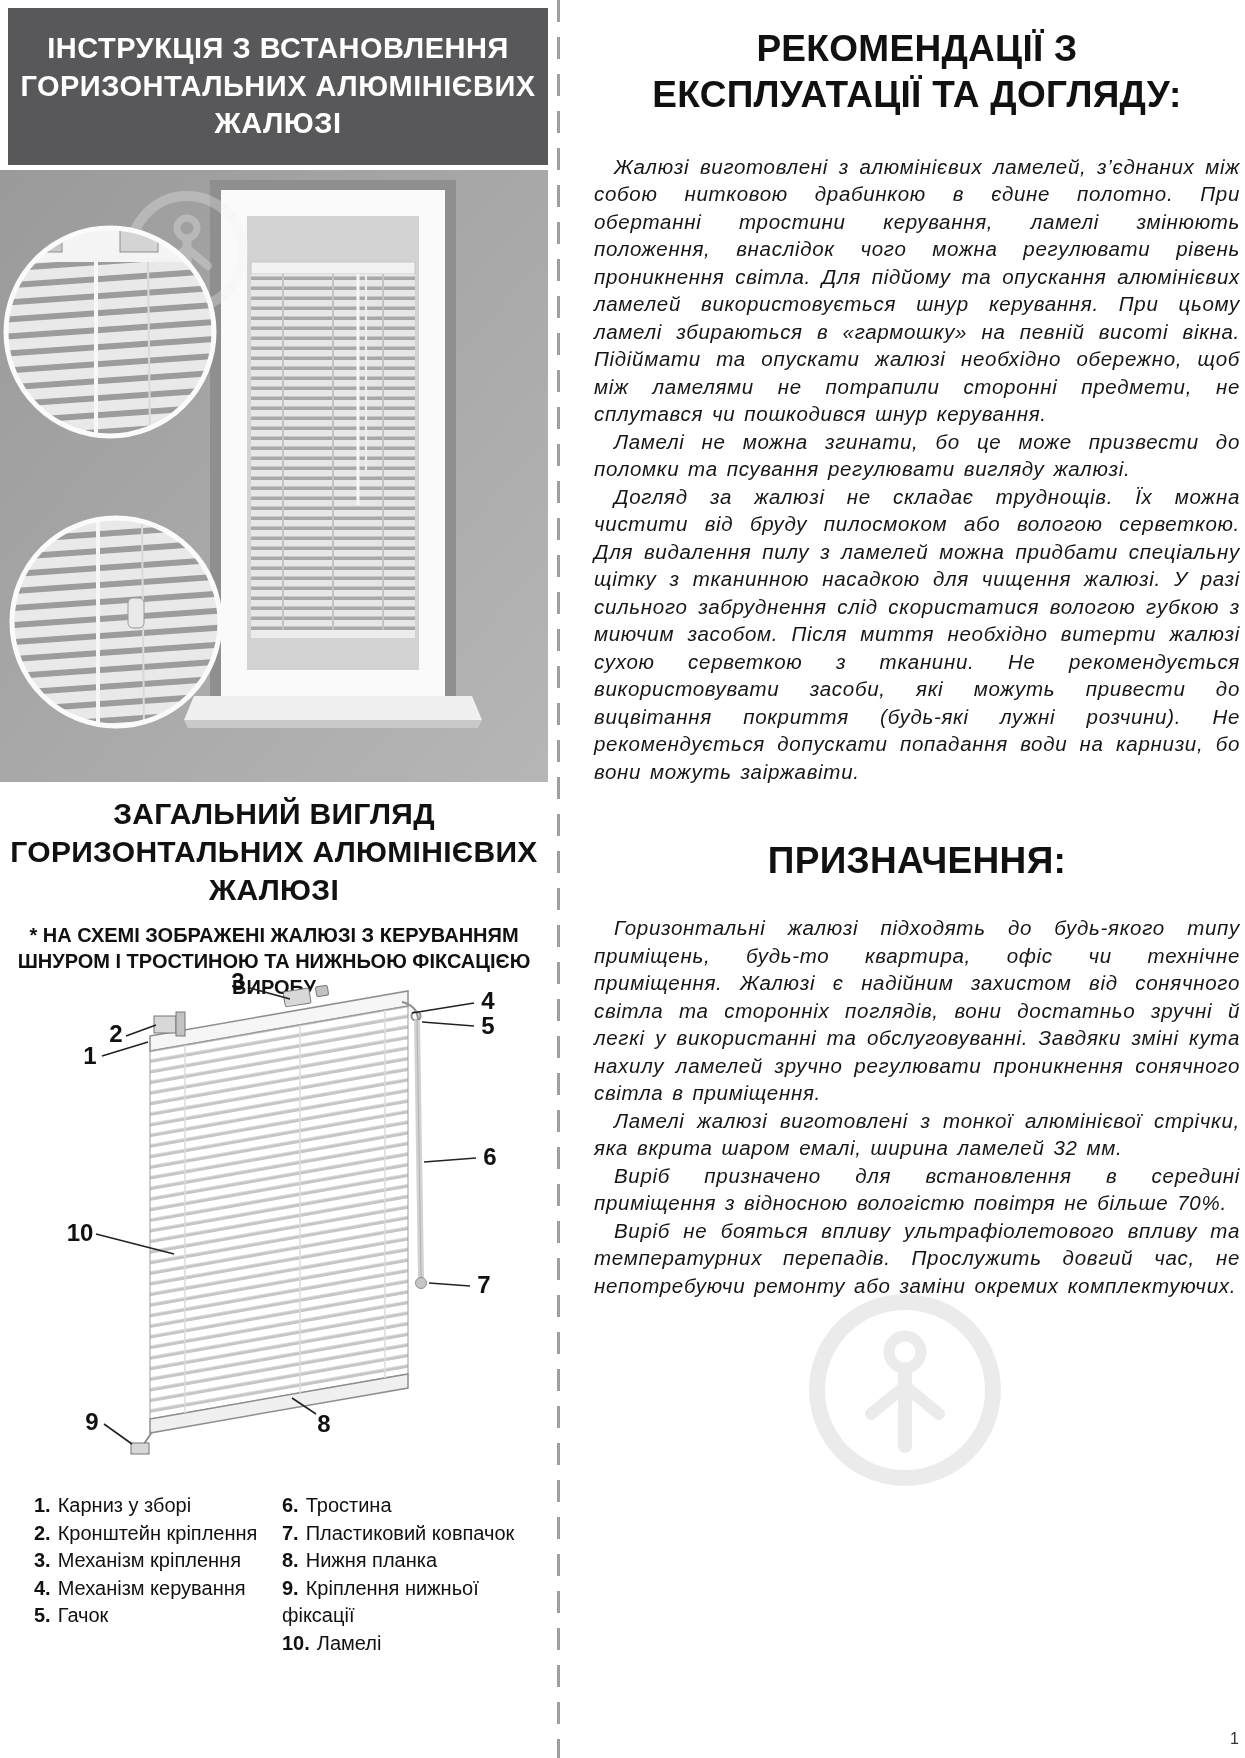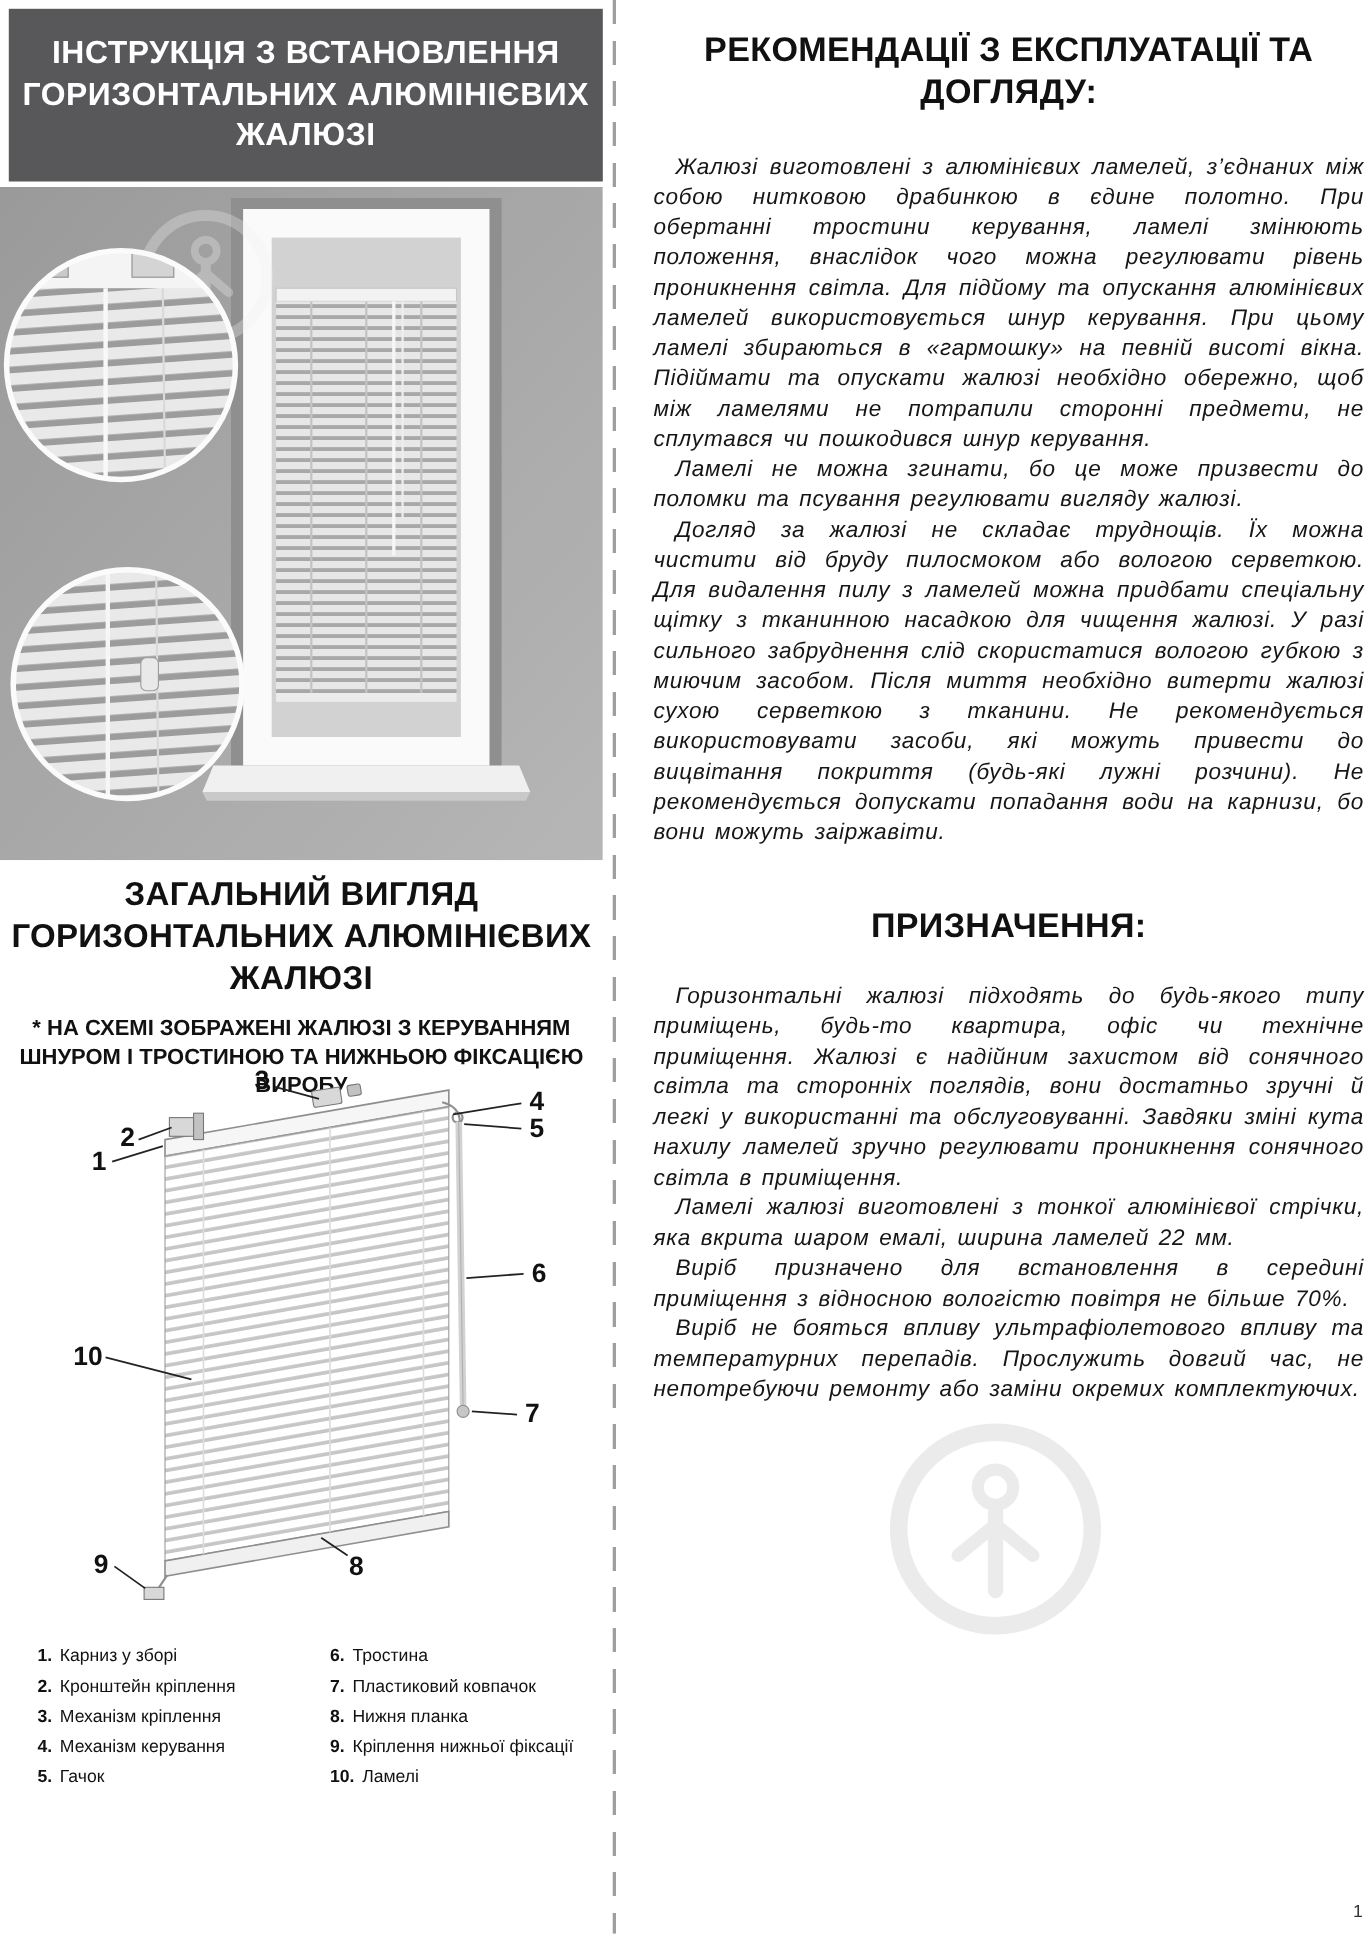--- a/index.html
+++ b/index.html
@@ -31,35 +31,35 @@
   .overview-note {
     position: absolute; top: 922px; left: 14px; width: 520px; margin: 0;
     text-align: center; font-weight: bold; font-size: 20px; line-height: 1.3;
   }
   .diagram { position: absolute; top: 962px; left: 0; width: 548px; height: 515px; margin: 0; }
   .callout-num { font: bold 24px "Liberation Sans", sans-serif; fill: #111; }
   .callout-line path { stroke: #222; stroke-width: 1.6; fill: none; }
 
   .legend {
     position: absolute; top: 1492px; left: 34px; width: 512px;
-    display: flex; gap: 26px; font-size: 16px; line-height: 27.5px; align-items: center;
+    display: flex; gap: 8px; font-size: 20px; line-height: 27.5px;
   }
   .legend-col.first { width: 240px; flex: 0 0 auto; }
   .legend-num { font-weight: bold; margin-right: 7px; }
 
   
   .divider {
     position: absolute; left: 557px; top: 0; width: 3px; height: 1758px;
     background: repeating-linear-gradient(to bottom, #9f9f9f 0 22px, transparent 22px 37px);
   }
 
   
   .right-col { position: absolute; left: 594px; top: 26px; width: 646px; }
   .section-title {
-    font-weight: bold; font-size: 31px; line-height: 1.25; letter-spacing: .3px;
+    font-weight: bold; font-size: 37px; line-height: 1.25; letter-spacing: .3px;
     text-align: center; margin: 0 auto 34px; max-width: 580px;
   }
   .right-col p {
     margin: 0;
     font-size: 20.5px; line-height: 27.5px;
     text-align: justify; text-indent: 20px;
     letter-spacing: .7px; word-spacing: 2.5px;
     color: #161616;
     font-style: italic;
   }
@@ -254,19 +254,19 @@
   </div>
 
   <main class="right-col">
     <h1 class="section-title">РЕКОМЕНДАЦІЇ З ЕКСПЛУАТАЦІЇ ТА ДОГЛЯДУ:</h1>
     <p>Жалюзі виготовлені з алюмінієвих ламелей, з’єднаних між собою нитковою драбинкою в єдине полотно. При обертанні тростини керування, ламелі змінюють положення, внаслідок чого можна регулювати рівень проникнення світла. Для підйому та опускання алюмінієвих ламелей використовується шнур керування. При цьому ламелі збираються в «гармошку» на певній висоті вікна. Підіймати та опускати жалюзі необхідно обережно, щоб між ламелями не потрапили сторонні предмети, не сплутався чи пошкодився шнур керування.</p>
     <p>Ламелі не можна згинати, бо це може призвести до поломки та псування регулювати вигляду жалюзі.</p>
     <p>Догляд за жалюзі не складає труднощів. Їх можна чистити від бруду пилосмоком або вологою серветкою. Для видалення пилу з ламелей можна придбати спеціальну щітку з тканинною насадкою для чищення жалюзі. У разі сильного забруднення слід скористатися вологою губкою з миючим засобом. Після миття необхідно витерти жалюзі сухою серветкою з тканини. Не рекомендується використовувати засоби, які можуть привести до вицвітання покриття (будь-які лужні розчини). Не рекомендується допускати попадання води на карнизи, бо вони можуть заіржавіти.</p>
 
     <h1 class="section-title purpose-title">ПРИЗНАЧЕННЯ:</h1>
     <p>Горизонтальні жалюзі підходять до будь-якого типу приміщень, будь-то квартира, офіс чи технічне приміщення. Жалюзі є надійним захистом від сонячного світла та сторонніх поглядів, вони достатньо зручні й легкі у використанні та обслуговуванні. Завдяки зміні кута нахилу ламелей зручно регулювати проникнення сонячного світла в приміщення.</p>
-    <p>Ламелі жалюзі виготовлені з тонкої алюмінієвої стрічки, яка вкрита шаром емалі, ширина ламелей 22 мм.</p>
+    <p>Ламелі жалюзі виготовлені з тонкої алюмінієвої стрічки, яка вкрита шаром емалі, ширина ламелей 32 мм.</p>
     <p>Виріб призначено для встановлення в середині приміщення з відносною вологістю повітря не більше 70%.</p>
     <p>Виріб не бояться впливу ультрафіолетового впливу та температурних перепадів. Прослужить довгий час, не непотребуючи ремонту або заміни окремих комплектуючих.</p>
   </main>
 
   <div class="page-number">1</div>
 </div>
 
 </body></html>

